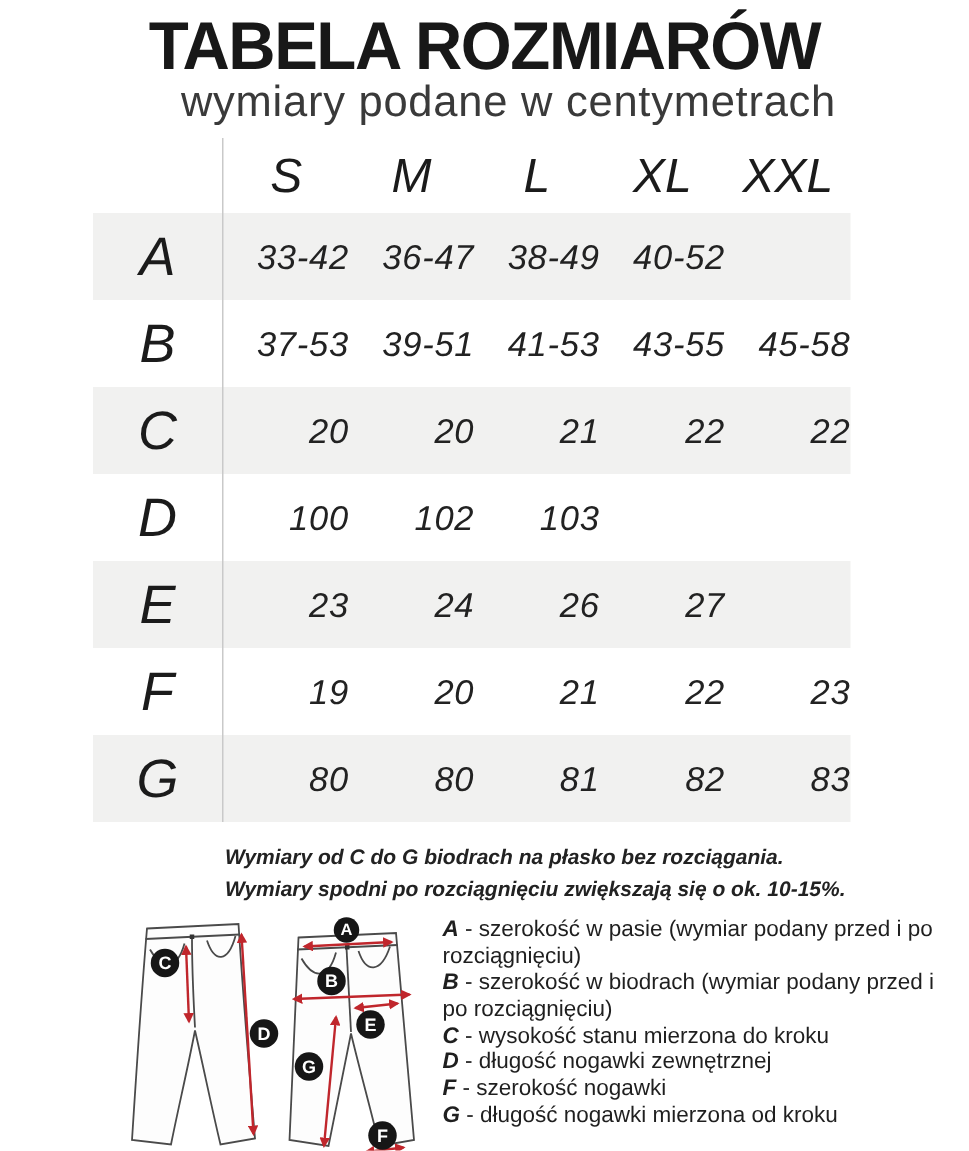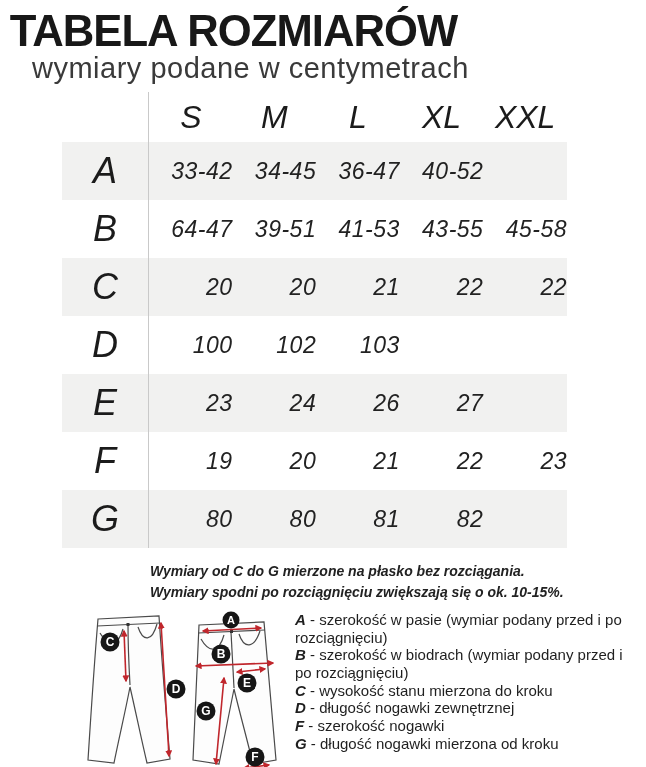--- a/index.html
+++ b/index.html
@@ -6,21 +6,21 @@
   body {
     width: 646px; height: 767px;
     background: #ffffff;
     font-family: "Liberation Sans", sans-serif;
     color: #1d1d1d;
     overflow: hidden;
   }
   .page { width: 646px; height: 767px; position: relative; }
 
   
-  .header { padding-top: 8px; }
+  .header { text-align: center; padding-top: 8px; }
   .title {
     font-size: 45px; font-weight: 800; letter-spacing: -1px;
     line-height: 1.0; color: #181818;
     transform: scaleX(0.97); transform-origin: center;
   }
   .subtitle {
     font-size: 29px; font-weight: 400; color: #3a3a3a;
     letter-spacing: 0.5px; margin-top: 1px; line-height: 1.0; margin-left: 32px;
   }
 
@@ -77,30 +77,30 @@
       <div class="size-cell">L</div>
       <div class="size-cell">XL</div>
       <div class="size-cell">XXL</div>
     </div>
 
     <div class="trow shade">
       <div class="label-cell">
           <span class="row-label">A</span>
         </div>
       <div class="val">33-42</div>
-      <div class="val">34-45</div>
       <div class="val">36-47</div>
+      <div class="val">38-49</div>
       <div class="val">40-52</div>
     </div>
 
     <div class="trow">
       <div class="label-cell">
           <span class="row-label">B</span>
         </div>
-      <div class="val">64-47</div>
+      <div class="val">37-53</div>
       <div class="val">39-51</div>
       <div class="val">41-53</div>
       <div class="val">43-55</div>
       <div class="val">45-58</div>
     </div>
 
     <div class="trow shade">
       <div class="label-cell">
           <span class="row-label">C</span>
         </div>
@@ -142,25 +142,26 @@
     </div>
 
     <div class="trow shade">
       <div class="label-cell">
           <span class="row-label">G</span>
         </div>
       <div class="val">80</div>
       <div class="val">80</div>
       <div class="val">81</div>
       <div class="val">82</div>
+      <div class="val">83</div>
     </div>
   </div>
 
   <div class="notes">
-    <div>Wymiary od C do G mierzone na płasko bez rozciągania.</div>
+    <div>Wymiary od C do G biodrach na płasko bez rozciągania.</div>
     <div>Wymiary spodni po rozciągnięciu zwiększają się o ok. 10-15%.</div>
   </div>
 
   <div class="bottom">
 
     <svg class="diagram" width="224" height="160" viewBox="0 0 224 160" xmlns="http://www.w3.org/2000/svg">
       <defs>
         <marker id="arr" viewBox="0 0 10 10" refX="8" refY="5" markerWidth="7" markerHeight="7" orient="auto-start-reverse" markerUnits="userSpaceOnUse">
           <path d="M0,0 L10,5 L0,10 Z" fill="#c0262c"></path>
         </marker>

